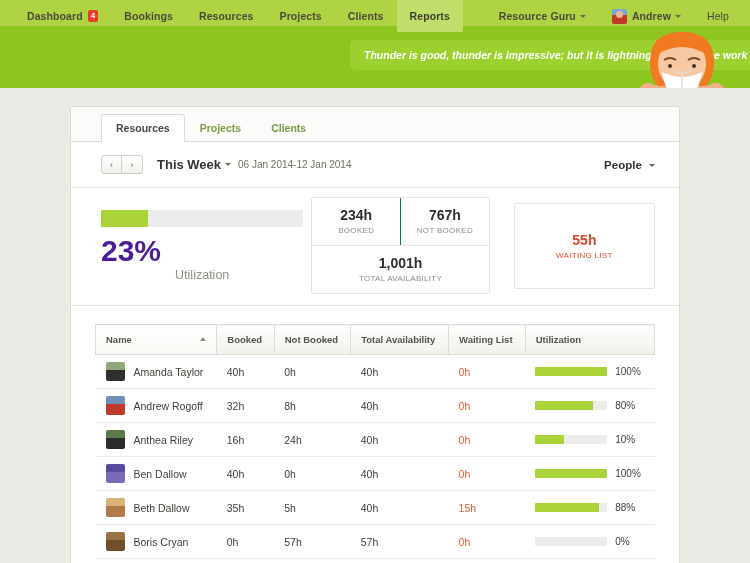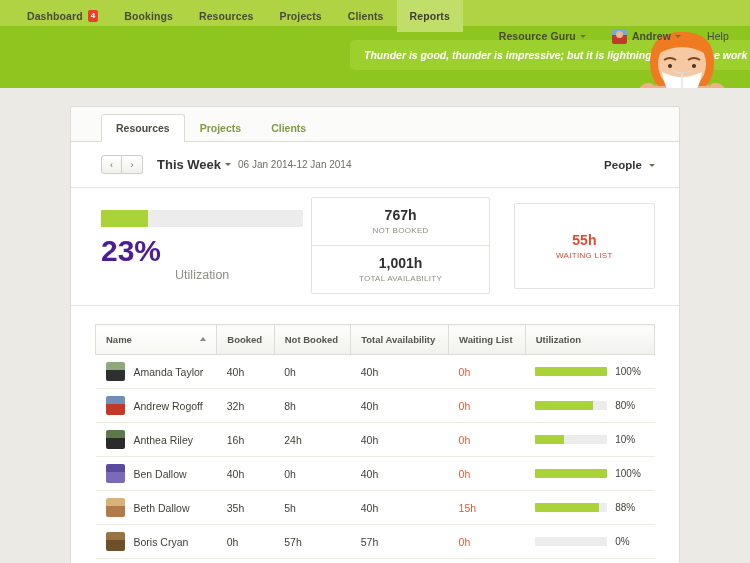--- a/index.html
+++ b/index.html
@@ -36,21 +36,21 @@
     color: #fff;
     font-size: 8px;
     font-weight: bold;
     line-height: 10px;
     padding: 1px 3px 1px 3px;
     border-radius: 2px;
     margin-left: 5px;
     vertical-align: middle;
   }
   .nav-right { margin-left: auto; display: flex; align-items: stretch; padding-right: 8px; }
-  .nav-right .nav-item { font-weight: bold; margin-top: 20px; }
+  .nav-right .nav-item { font-weight: bold; }
   .nav-right .help { font-weight: normal; }
   .caret-down {
     display: inline-block;
     width: 0; height: 0;
     border-left: 3px solid transparent;
     border-right: 3px solid transparent;
     border-top: 3.5px solid #6b6b50;
     margin-left: 4px;
     vertical-align: middle;
   }
@@ -361,20 +361,24 @@
         <div class="util-bar">
           <div class="util-bar-fill" id="util-fill" style="width: 23%;"></div>
         </div>
         <div class="util-pct">23%</div>
         <div class="util-cap">Utilization</div>
       </div>
 
       <div class="stats-box">
         <div class="stats-top">
           <div class="stat-cell">
+            <div class="stat-val">234h</div>
+            <div class="stat-lab">BOOKED</div>
+          </div>
+          <div class="stat-cell">
             <div class="stat-val">767h</div>
             <div class="stat-lab">NOT BOOKED</div>
           </div>
         </div>
         <div class="stats-bottom">
           <div class="stat-val">1,001h</div>
           <div class="stat-lab">TOTAL AVAILABILITY</div>
         </div>
       </div>
 

